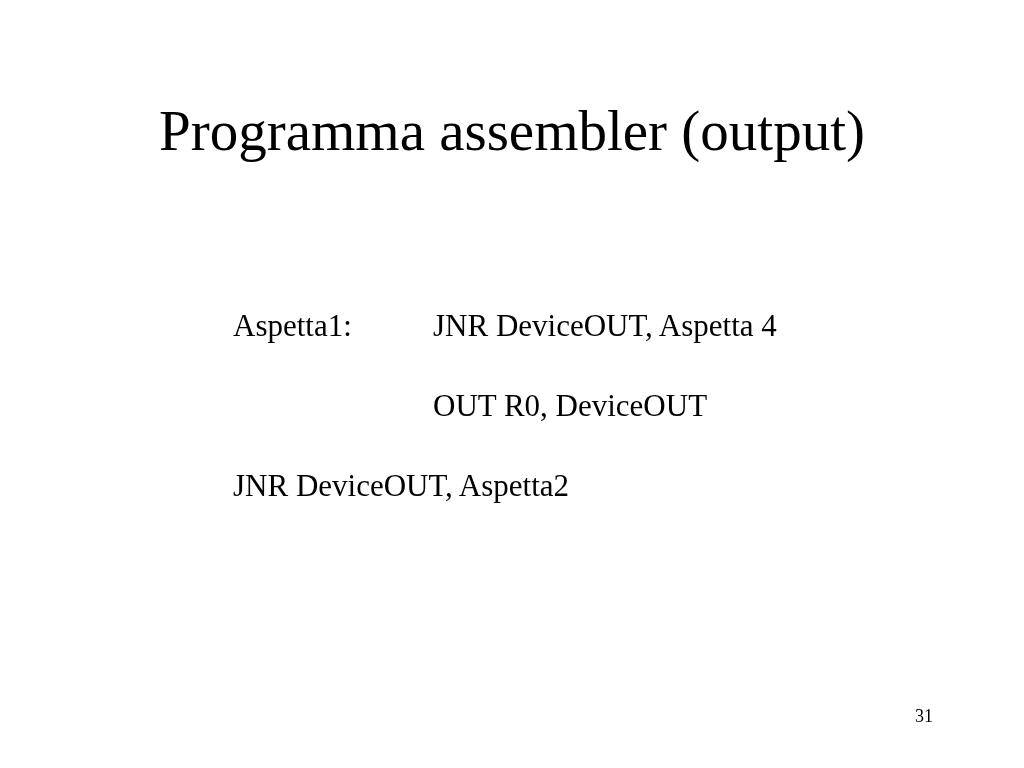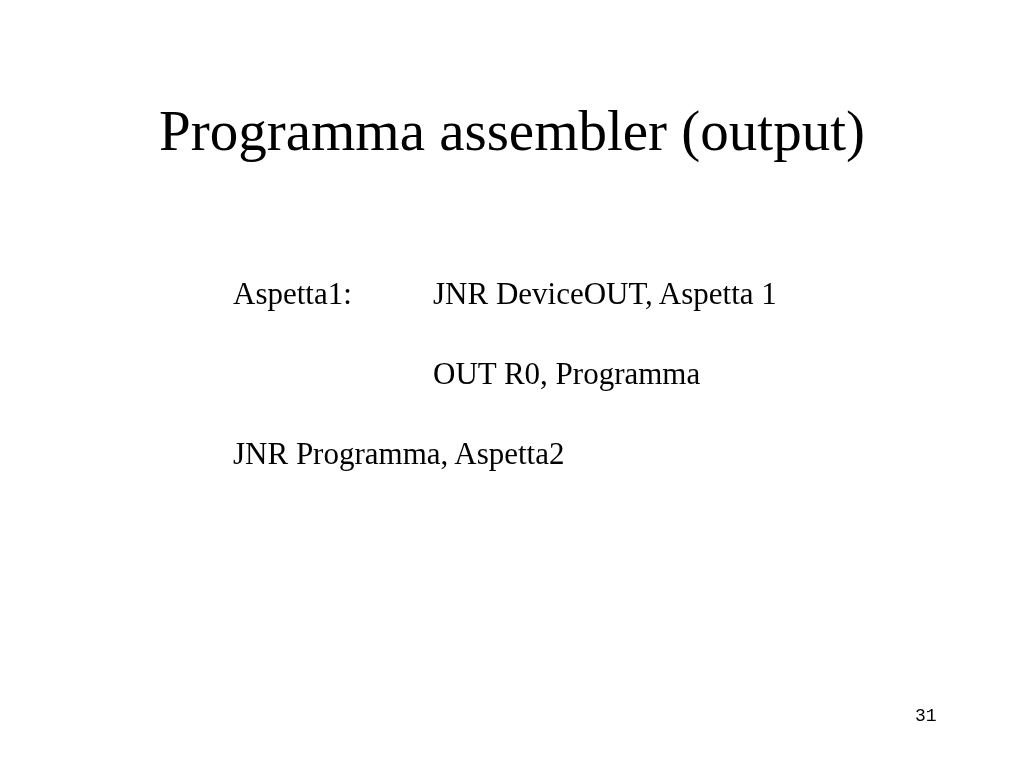--- a/index.html
+++ b/index.html
@@ -36,21 +36,21 @@
     line-height: 66px;
     letter-spacing: 0px;
     color: #000000;
     white-space: nowrap;
   }
 
   
   .listing {
     position: absolute;
     left: 233px;
-    top: 276px;
+    top: 308px;
     width: 740px;
   }
 
   .code-line {
     display: flex;
     align-items: baseline;
     height: 80px;
     font-family: "Liberation Serif", "DejaVu Serif", serif;
     font-size: 31px;
     line-height: 36px;
@@ -68,47 +68,47 @@
   .code-instruction {
     flex: 1 1 auto;
     white-space: pre;
   }
 
   
   .page-number {
     position: absolute;
     left: 915px;
     top: 705px;
-    font-family: Liberation Mono, monospace;
+    font-family: Liberation Serif, serif;
     font-size: 18px;
     line-height: 22px;
     color: #000000;
   }
 </style>
 </head>
 <body>
 
 <div class="slide">
 
   <div class="slide-title">Programma assembler (output)</div>
 
   <div class="listing">
 
     <div class="code-line">
       <span class="code-label">Aspetta1:</span>
-      <span class="code-instruction">JNR DeviceOUT, Aspetta 1</span>
+      <span class="code-instruction">JNR DeviceOUT, Aspetta 4</span>
     </div>
 
     <div class="code-line">
       <span class="code-label"></span>
-      <span class="code-instruction">OUT R0, Programma</span>
+      <span class="code-instruction">OUT R0, DeviceOUT</span>
     </div>
 
 
     <div class="code-line">
-      <span class="code-instruction">JNR Programma, Aspetta2</span>
+      <span class="code-instruction">JNR DeviceOUT, Aspetta2</span>
     </div>
 
   </div>
 
   <div class="page-number">31</div>
 
 </div>
 
 </body></html>

